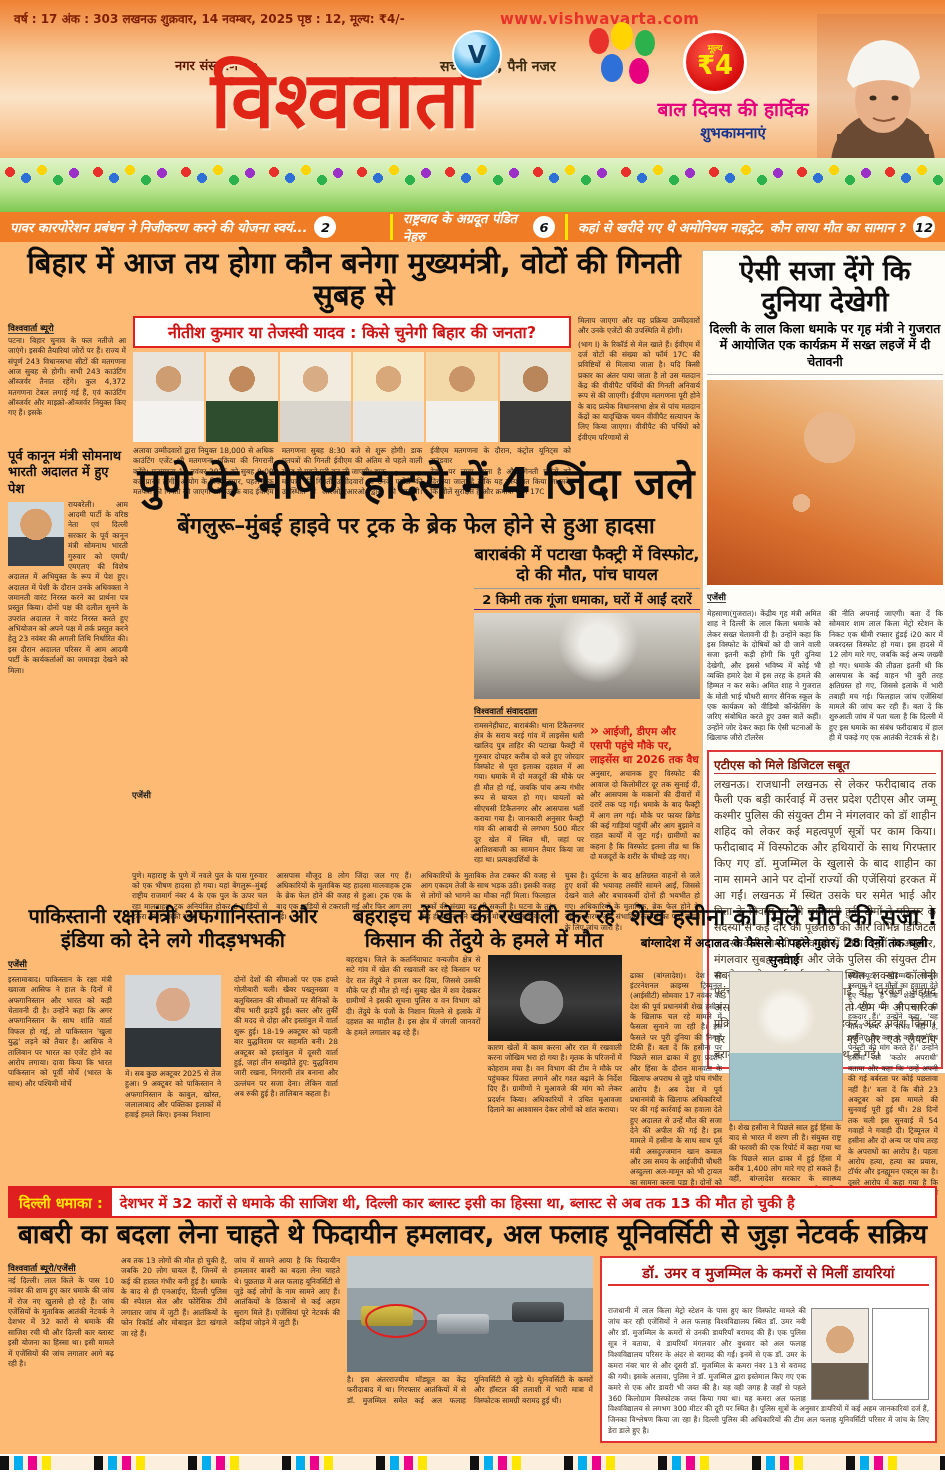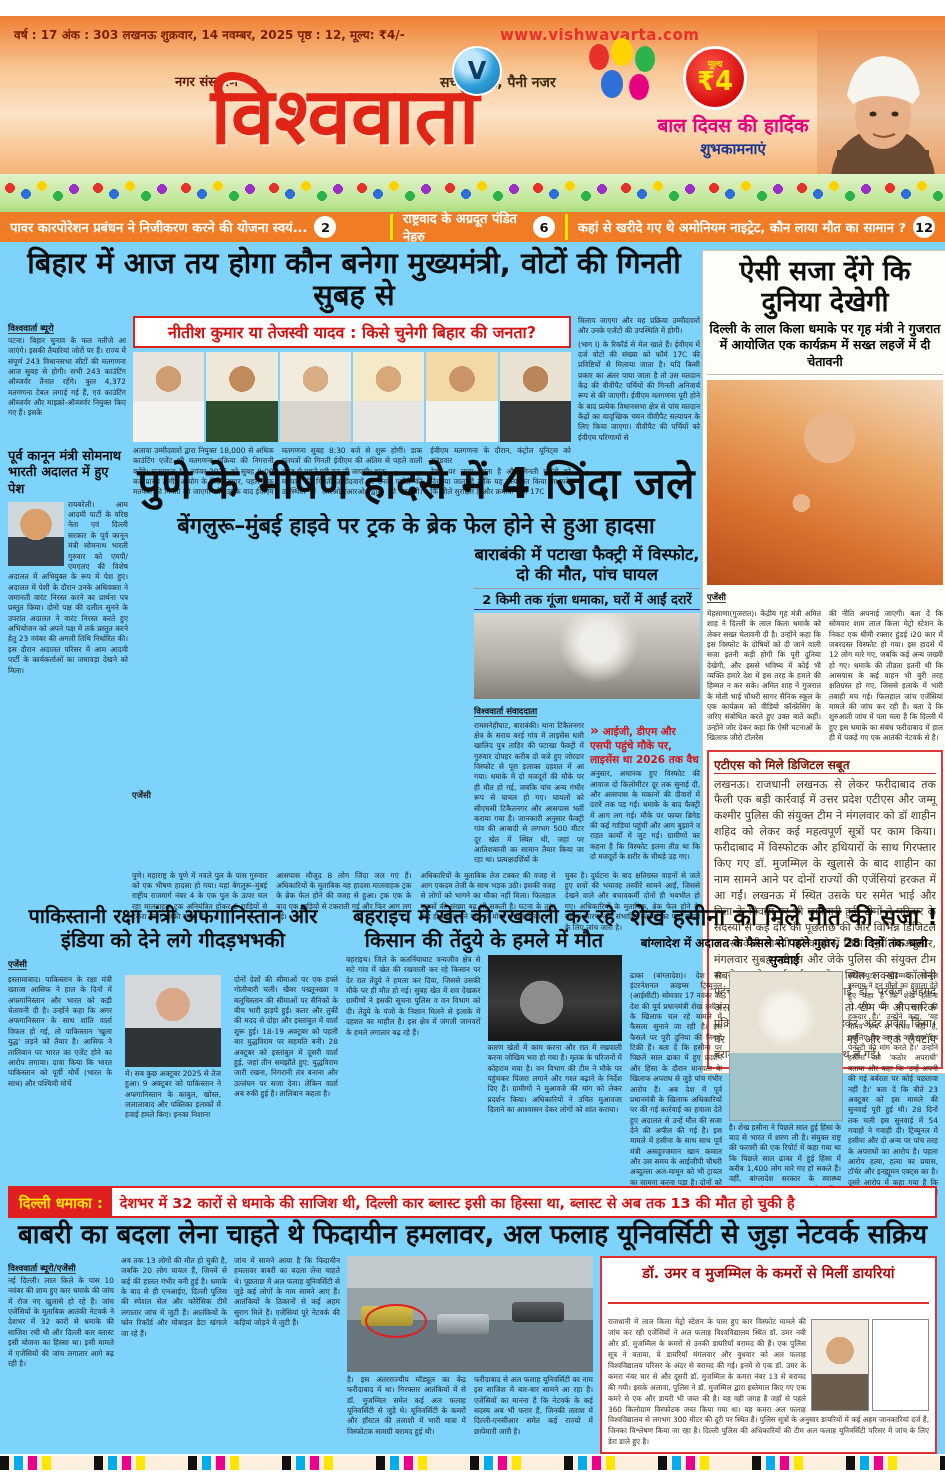--- a/index.html
+++ b/index.html
@@ -1,20 +1,20 @@
 <!DOCTYPE html>
 <html lang="hi"><head>
 <meta charset="utf-8">
 <style>
   html,body{margin:0;padding:0;}
   body{font-family:"DejaVu Sans","Liberation Sans",sans-serif;background:#e9e2d4;}
   #page{position:relative;width:945px;height:1474px;background:#fff;overflow:hidden;margin:0 auto;}
 
   
-  #masthead{position:absolute;left:0;top:16px;width:945px;height:212px;
+  #masthead{position:absolute;left:0;top:0;width:945px;height:212px;
     background:linear-gradient(180deg,#ef8133 0%,#f9c795 26%,#fbe3c6 46%,#f7b87e 72%,#ef8a3e 100%);}
   .topline{position:absolute;left:14px;top:10px;font-size:12px;font-weight:bold;color:#7c1d00;}
   .website{position:absolute;left:500px;top:10px;font-size:15px;font-weight:bold;color:#e8312a;letter-spacing:.5px;}
   .edition{position:absolute;left:175px;top:56px;font-size:13px;font-weight:bold;color:#5d1600;}
   .tagline{position:absolute;left:440px;top:56px;font-size:14px;font-weight:bold;color:#3a2a10;}
   .paper-title{position:absolute;left:55px;top:58px;width:580px;text-align:center;
     font-size:78px;font-weight:bold;color:#e02517;line-height:1.1;text-shadow:2px 2px 0 #fbe3c6;}
   .globe{position:absolute;left:452px;top:30px;width:46px;height:46px;border-radius:50%;
     background:radial-gradient(circle at 35% 30%,#bfe8ff 0 25%,#2e9fd8 55%,#1d6fae 100%);
     border:2px solid #fff;display:flex;align-items:center;justify-content:center;
@@ -35,31 +35,31 @@
       radial-gradient(circle 5px at 10px 14px,#e8312a 97%,transparent),
       radial-gradient(circle 5px at 26px 20px,#2e6fd8 97%,transparent),
       radial-gradient(circle 5px at 42px 12px,#ffd400 97%,transparent),
       radial-gradient(circle 5px at 58px 22px,#2bb24c 97%,transparent),
       radial-gradient(circle 5px at 74px 15px,#9b30c9 97%,transparent),
       linear-gradient(180deg,#dff3c8 0%,#bfe694 55%,#7ec850 100%);
     background-size:88px 54px,88px 54px,88px 54px,88px 54px,88px 54px,100% 100%;}
 
   
   #teasers{position:absolute;left:0;top:212px;width:945px;height:30px;background:#f07d26;
-    display:flex;align-items:stretch;}
+    display:flex;align-items:stretch;font-style:italic;}
   .teaser{display:flex;align-items:center;gap:7px;padding:0 10px;color:#fff;font-weight:bold;font-size:13px;}
   .teaser:nth-child(1){width:370px;}
   .teaser:nth-child(2){width:220px;}
   .teaser:nth-child(3){flex:1;}
   .tsep{width:3px;background:#ffe400;margin:2px 0;}
   .pagenum{min-width:22px;height:22px;border-radius:50%;background:#fff;color:#111;
     display:flex;align-items:center;justify-content:center;font-size:13px;font-weight:bold;}
 
   
-  #content{position:absolute;left:0;top:242px;width:945px;height:1212px;background:#7dd3fc;}
+  #content{position:absolute;left:0;top:242px;width:945px;height:1212px;background:#fdba74;}
   .tiny{font-size:7.4px;line-height:1.4;text-align:justify;color:#1c1c1c;}
   .byline{font-weight:bold;font-size:8.5px;color:#111;border-bottom:1px solid #444;display:inline-block;margin-bottom:2px;}
   .hl{color:#0d0d0d;font-weight:bold;}
 
   
   #bihar{position:absolute;left:8px;top:6px;width:692px;}
   #bihar .h1{font-size:29px;line-height:1.1;text-align:center;}
   #bihar .grid{display:grid;grid-template-columns:118px 1fr 122px;gap:7px;margin-top:4px;}
   .redbox{border:2px solid #e02020;background:#fff;color:#d01414;font-weight:bold;font-size:16px;
     text-align:center;padding:3px 4px;}
@@ -144,21 +144,21 @@
     text-align:center;line-height:1.1;color:#0d0d0d;}
   #delhi{position:absolute;left:8px;top:1014px;width:929px;}
   #delhi .grid{display:grid;grid-template-columns:106px 106px 106px 246px 1fr;gap:7px;}
   .street-photo{width:100%;height:116px;position:relative;
     background:linear-gradient(180deg,#c3cace 0 28%,#97a2a8 28% 55%,#6a767e 55% 100%);}
   .street-photo .car{position:absolute;width:52px;height:20px;border-radius:4px;}
   .street-photo .ring{position:absolute;left:18px;top:48px;width:58px;height:30px;border:2px solid #e02020;border-radius:50%;}
   #delhi .subcols{columns:2;column-gap:8px;margin-top:3px;}
   .diarybox{border:2px solid #e03030;background:#fff;padding:4px 6px;}
   .diarybox .t{font-size:14.5px;font-weight:bold;color:#a80d0d;text-align:center;
-    border-bottom:2px solid #e03030;padding-bottom:20px;margin-bottom:13px;}
+    border-bottom:2px solid #e03030;padding-bottom:2px;margin-bottom:20px;}
   .mugshots{float:right;width:118px;height:92px;margin:2px 0 2px 5px;display:flex;gap:3px;}
   .mug{flex:1;border:1px solid #888;}
   .mug1{background:radial-gradient(circle 14px at 50% 34%,#d8a87c 97%,transparent),
     linear-gradient(180deg,#efe9df 0 60%,#6b5d4e 60% 100%);}
   .mug2{background:radial-gradient(circle 14px at 50% 36%,#b9835a 97%,transparent),
     linear-gradient(180deg,#dcd6cc 0 58%,#2e2а26 58% 100%);}
   .diarybox .b{font-size:7.3px;line-height:1.5;color:#3c2a18;text-align:justify;}
 
   
   #marks{position:absolute;left:0;top:1456px;width:945px;height:14px;background:
@@ -365,21 +365,20 @@
         <div class="tiny">जांच में सामने आया है कि फिदायीन हमलावर बाबरी का बदला लेना चाहते थे। पूछताछ में अल फलाह यूनिवर्सिटी से जुड़े कई लोगों के नाम सामने आए हैं। आतंकियों के ठिकानों से कई अहम सुराग मिले हैं। एजेंसियां पूरे नेटवर्क की कड़ियां जोड़ने में जुटी हैं।</div>
         <div>
           <div class="street-photo">
             <div class="car" style="left:14px;top:50px;background:linear-gradient(180deg,#d8c24a,#a8922f)"></div>
             <div class="car" style="left:90px;top:58px;background:linear-gradient(180deg,#c9ced2,#7e868c)"></div>
             <div class="car" style="left:165px;top:46px;background:linear-gradient(180deg,#5a5f63,#2e3234)"></div>
             <div class="ring"></div>
           </div>
           <div class="subcols">
             <div class="tiny">है। इस अंतरराज्यीय मॉड्यूल का केंद्र फरीदाबाद में था। गिरफ्तार आतंकियों में से डॉ. मुजम्मिल समेत कई अल फलाह यूनिवर्सिटी से जुड़े थे। यूनिवर्सिटी के कमरों और हॉस्टल की तलाशी में भारी मात्रा में विस्फोटक सामग्री बरामद हुई थी।</div>
-            <div class="tiny">फरीदाबाद से अल फलाह यूनिवर्सिटी का नाम इस साजिश में बार-बार सामने आ रहा है। एजेंसियों का मानना है कि नेटवर्क के कई सदस्य अब भी फरार हैं, जिनकी तलाश में दिल्ली-एनसीआर समेत कई राज्यों में छापेमारी जारी है।</div>
           </div>
         </div>
         <div class="diarybox">
           <div class="t">डॉ. उमर व मुजम्मिल के कमरों से मिलीं डायरियां</div>
           <div class="mugshots">
             <div class="mug mug1"></div>
             <div class="mug mug2"></div>
           </div>
           <div class="b">राजधानी में लाल किला मेट्रो स्टेशन के पास हुए कार विस्फोट मामले की जांच कर रही एजेंसियों ने अल फलाह विश्वविद्यालय स्थित डॉ. उमर नबी और डॉ. मुजम्मिल के कमरों से उनकी डायरियाँ बरामद की हैं। एक पुलिस सूत्र ने बताया, ये डायरियाँ मंगलवार और बुधवार को अल फलाह विश्वविद्यालय परिसर के अंदर से बरामद की गईं। इनमें से एक डॉ. उमर के कमरा नंबर चार से और दूसरी डॉ. मुजम्मिल के कमरा नंबर 13 से बरामद की गयी। इसके अलावा, पुलिस ने डॉ. मुजम्मिल द्वारा इस्तेमाल किए गए एक कमरे से एक और डायरी भी जब्त की है। यह वही जगह है जहाँ से पहले 360 किलोग्राम विस्फोटक जब्त किया गया था। यह कमरा अल फलाह विश्वविद्यालय से लगभग 300 मीटर की दूरी पर स्थित है। पुलिस सूत्रों के अनुसार डायरियों में कई अहम जानकारियां दर्ज हैं, जिनका विश्लेषण किया जा रहा है। दिल्ली पुलिस की अधिकारियों की टीम अल फलाह यूनिवर्सिटी परिसर में जांच के लिए डेरा डाले हुए है।</div>
         </div>

